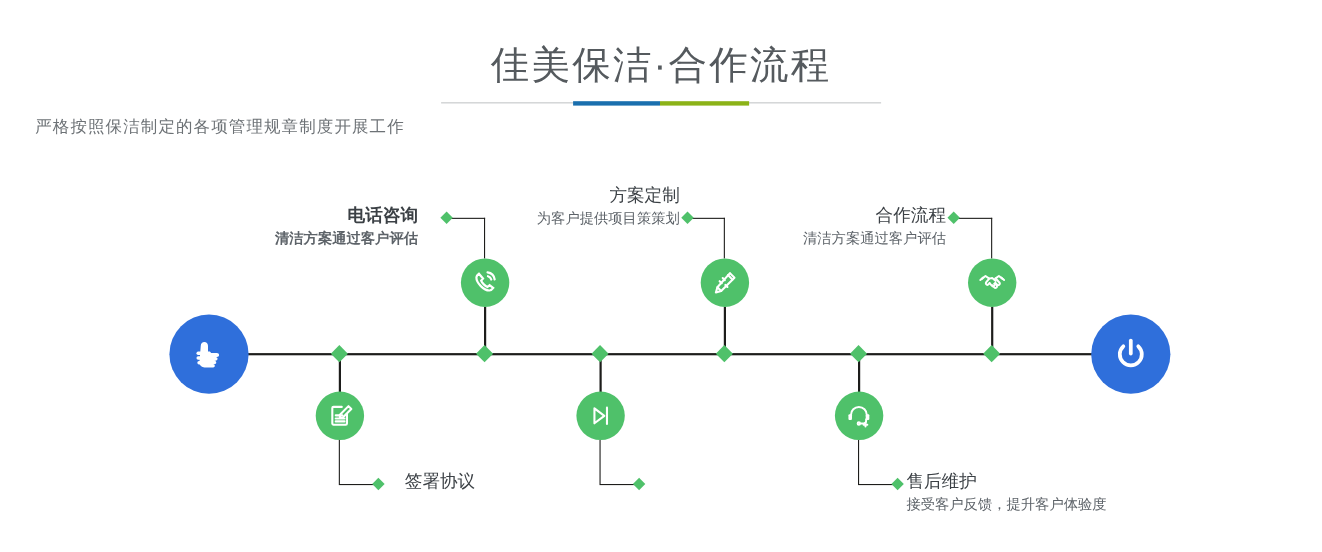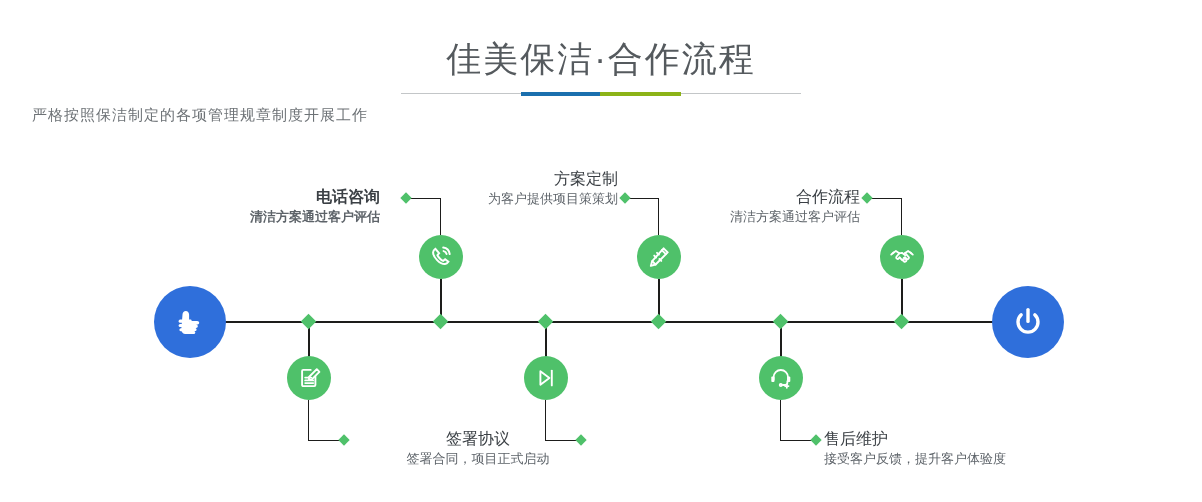--- a/index.html
+++ b/index.html
@@ -138,23 +138,22 @@
         </g>
       </svg>
     </span>
   </div>
   <div class="diamond" style="left:303px;top:316px;"></div>
   <div class="elbow" style="left:0;top:0;">
     <div class="v" style="left:308px;top:400px;height:40px;"></div>
     <div class="h" style="left:308px;top:440px;width:34px;"></div>
   </div>
   <div class="tip" style="left:340px;top:436px;"></div>
-  <div class="callout down" style="left:338px;top:429px;width:280px;text-align:center;">
+  <div class="callout down" style="left:368px;top:429px;width:280px;">
     <div class="ttl">签署协议</div>
-    <div class="sub">签署合同，项目正式启动</div>
   </div>
 
   <div class="stem" style="left:658px;top:279px;height:43px;"></div>
   <div class="node" style="left:637px;top:235px;">
     <span>
       <svg width="26" height="26" viewBox="0 0 26 26">
         <g fill="none" stroke="#ffffff" stroke-width="1.9" stroke-linecap="round" stroke-linejoin="round">
           <path d="M17.6 4.3 21.7 8.4 9.6 20.5 4.8 21.9 6.2 17.1z"></path>
           <path d="M15.8 6.1 19.9 10.2"></path>
           <path d="M6.2 17.1 9.6 20.5"></path>

